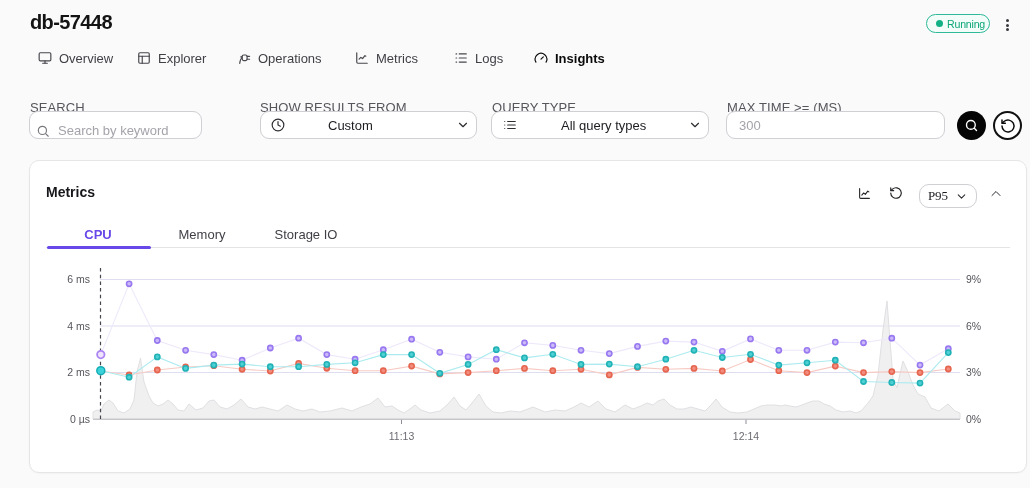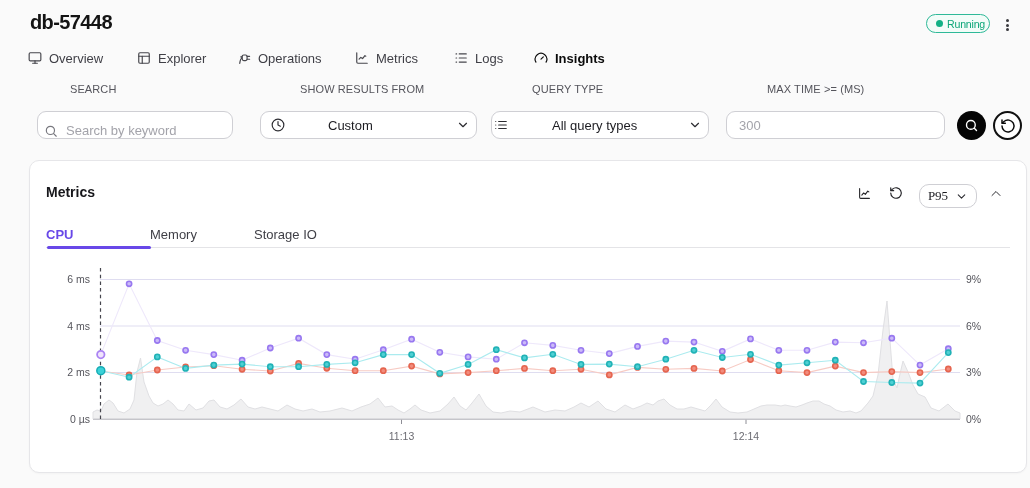--- a/index.html
+++ b/index.html
@@ -14,54 +14,54 @@
 .badge .txt { font-size:10.6px; letter-spacing:-0.2px; color:#0ca678; }
 .kebab { left:1006px; top:19px; width:3px; }
 .kebab i { display:block; width:3px; height:3px; border-radius:50%; background:#3a3a3e; margin-bottom:1.7px; }
 
 
 .nav-item { top:50px; height:16px; display:flex; align-items:center; gap:7px; font-size:13px; color:#3f3f46; }
 .nav-item svg { display:block; }
 .nav-item.active { color:#0a0a0a; font-weight:700; }
 
 
-.flabel { font-size:11px; letter-spacing:0.1px; color:#55555c; top:83px;margin-left:40px; }
+.flabel { font-size:13px; letter-spacing:0.1px; color:#55555c; top:100px; }
 .fbox { top:111px; height:28px; background:#fff; border:1px solid #cfcfd4; border-radius:9px; display:flex; align-items:center; }
 .fbox .ph { color:#a3a3aa; font-size:13px; }
 .fbox .val { color:#1c1c21; font-size:13px;margin-left:36px; }
 .chev { margin-left:auto; }
 .cbtn { top:111px; width:29px; height:29px; border-radius:50%; display:flex; align-items:center; justify-content:center; }
 .cbtn.black { background:#050505; }
 .cbtn.ring { background:#fff; border:2px solid #111; }
 
 
 .card { left:29px; top:160px; width:998px; height:313px; background:#fff; border:1px solid #e6e6e9; border-radius:10px; box-shadow:0 1px 2px rgba(0,0,0,0.03); }
 .cardtitle { left:46px; top:184px; font-size:14px; font-weight:700; color:#17171b; }
 .hicon { position:absolute; }
 .p95 { left:919px; top:184px; width:58px; height:24px; border:1px solid #cfcfd4; border-radius:10px; background:#fff; display:flex; align-items:center; justify-content:center; gap:7px; font-size:13px; color:#1c1c21;font-family:Liberation Serif, serif; }
 .tabs { left:46px; top:227px; display:flex; }
-.tab { width:104px; height:19px; font-size:13px; color:#3f3f46; }
+.tab { width:104px; height:19px; text-align:center; font-size:13px; color:#3f3f46; }
 .tab.active { color:#6848e8; font-weight:700; }
 .tabline { left:46px; top:247px; width:964px; height:1px; background:#e4e4e7; }
 .tabunder { left:47px; top:246px; width:104px; height:3px; background:#6848e8; border-radius:1.5px; }
 </style>
 </head>
 <body>
 <div class="abs title">db-57448</div>
 <div class="abs badge">
     <span class="dot"></span>
     <span class="txt">Running</span>
   </div>
 <div class="abs kebab">
     <i></i>
     <i></i>
     <i></i>
   </div>
 
-<div class="abs nav-item" style="left:28px;"><svg width="14" height="14" viewBox="0 0 24 24" fill="none" stroke="#46464c" stroke-width="2" stroke-linecap="round" stroke-linejoin="round">
+<div class="abs nav-item" style="left:38px;"><svg width="14" height="14" viewBox="0 0 24 24" fill="none" stroke="#46464c" stroke-width="2" stroke-linecap="round" stroke-linejoin="round">
       <rect x="2" y="3" width="20" height="14" rx="2"></rect>
       <line x1="8" y1="21" x2="16" y2="21"></line>
       <line x1="12" y1="17" x2="12" y2="21"></line>
     </svg>Overview</div>
 <div class="abs nav-item" style="left:137px;"><svg width="14" height="14" viewBox="0 0 24 24" fill="none" stroke="#46464c" stroke-width="2" stroke-linecap="round" stroke-linejoin="round">
       <rect x="3" y="3" width="18" height="18" rx="2"></rect>
       <line x1="3" y1="9" x2="21" y2="9"></line>
       <line x1="9" y1="9" x2="9" y2="21"></line>
     </svg>Explorer</div>
 <div class="abs nav-item" style="left:237px;"><svg width="14" height="14" viewBox="0 0 24 24" fill="none" stroke="#46464c" stroke-width="2" stroke-linecap="round" stroke-linejoin="round">
@@ -86,38 +86,38 @@
 <div class="abs nav-item active" style="left:534px;"><svg width="14" height="14" viewBox="0 0 24 24" fill="none" stroke="#0a0a0a" stroke-width="2" stroke-linecap="round" stroke-linejoin="round">
       <path d="m12 14 4-4"></path>
       <path d="M3.34 19a10 10 0 1 1 17.32 0"></path>
     </svg>Insights</div>
 
 <div class="abs flabel" style="left:30px;">SEARCH</div>
 <div class="abs flabel" style="left:260px;text-align:right;">SHOW RESULTS FROM</div>
 <div class="abs flabel" style="left:492px;">QUERY TYPE</div>
 <div class="abs flabel" style="left:727px;">MAX TIME &gt;= (MS)</div>
 
-<div class="abs fbox" style="left:29px; width:196px; padding:11px 12px 0 6px; gap:8px;margin-left:8px;">
+<div class="abs fbox" style="left:29px; width:173px; padding:11px 12px 0 6px; gap:8px;">
   <svg width="14" height="14" viewBox="0 0 24 24" fill="none" stroke="#77777e" stroke-width="2" stroke-linecap="round">
       <circle cx="11" cy="11" r="7"></circle>
       <line x1="16.5" y1="16.5" x2="21" y2="21"></line>
     </svg>
   <span class="ph">Search by keyword</span>
 </div>
 <div class="abs fbox" style="left:260px; width:217px; padding:0 6px 0 10px; gap:7px;">
   <svg width="14" height="14" viewBox="0 0 24 24" fill="none" stroke="#2c2c31" stroke-width="2" stroke-linecap="round" stroke-linejoin="round">
       <circle cx="12" cy="12" r="10"></circle>
       <polyline points="12 6 12 12 16 14"></polyline>
     </svg>
   <span class="val">Custom</span>
   <svg class="chev" width="14" height="14" viewBox="0 0 24 24" fill="none" stroke="#2c2c31" stroke-width="2" stroke-linecap="round" stroke-linejoin="round">
       <polyline points="6 9 12 15 18 9"></polyline>
     </svg>
 </div>
-<div class="abs fbox" style="left:491px; width:218px; padding:0 6px 0 2px; gap:8px;">
+<div class="abs fbox" style="left:491px; width:218px; padding:0 6px 0 11px; gap:8px;">
   <svg width="14" height="14" viewBox="0 0 24 24" fill="none" stroke="#2c2c31" stroke-width="2" stroke-linecap="round">
       <line x1="8" y1="6" x2="21" y2="6"></line>
       <line x1="8" y1="12" x2="21" y2="12"></line>
       <line x1="8" y1="18" x2="21" y2="18"></line>
       <line x1="3" y1="6" x2="3.01" y2="6"></line>
       <line x1="3" y1="12" x2="3.01" y2="12"></line>
       <line x1="3" y1="18" x2="3.01" y2="18"></line>
     </svg>
   <span class="val">All query types</span>
   <svg class="chev" width="14" height="14" viewBox="0 0 24 24" fill="none" stroke="#2c2c31" stroke-width="2" stroke-linecap="round" stroke-linejoin="round">

